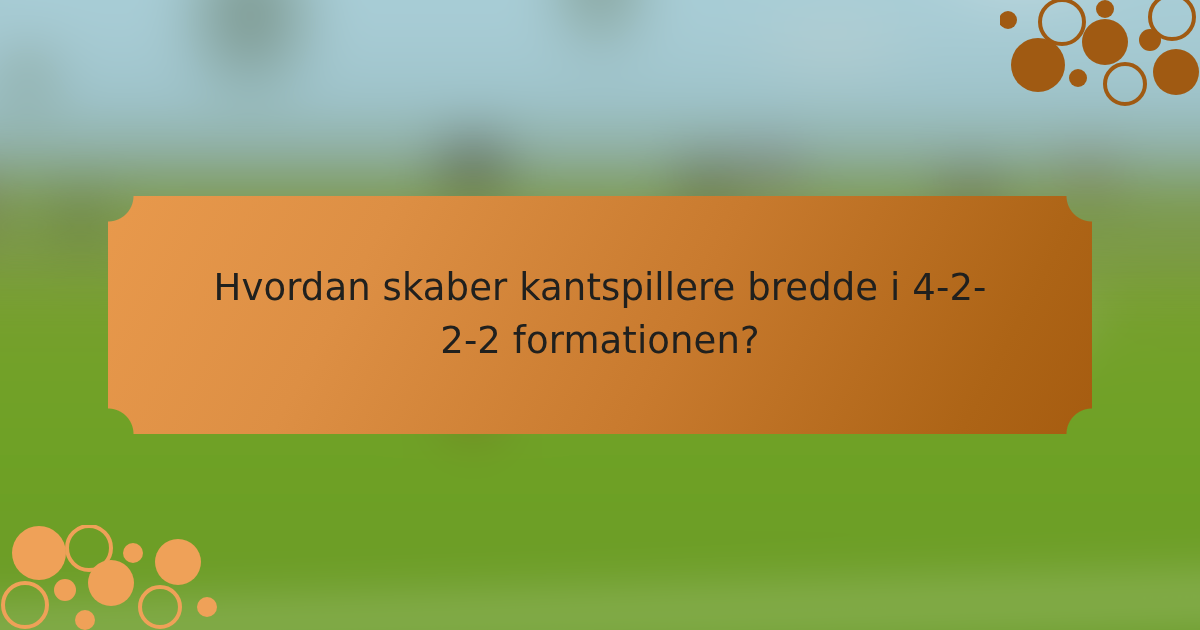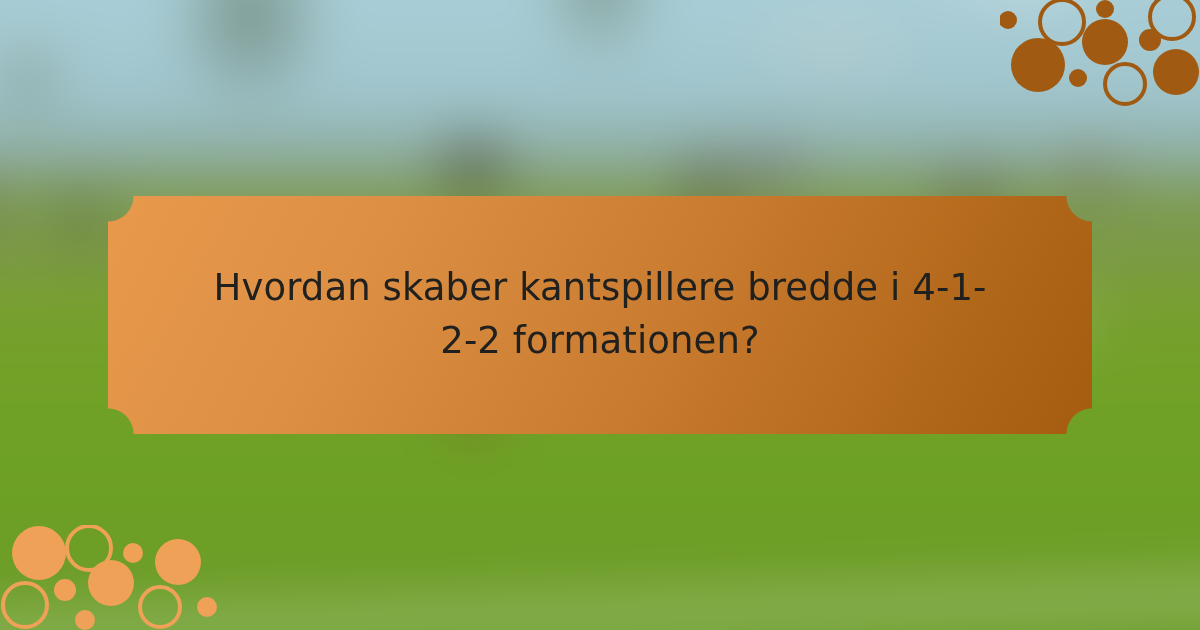--- a/index.html
+++ b/index.html
@@ -173,16 +173,16 @@
         <circle cx="50" cy="590" r="11" fill="#efa158"></circle>
         <circle cx="96" cy="583" r="23" fill="#efa158"></circle>
         <circle cx="10" cy="605" r="22" fill="none" stroke="#efa158" stroke-width="4"></circle>
         <circle cx="145" cy="607" r="20" fill="none" stroke="#efa158" stroke-width="4"></circle>
         <circle cx="70" cy="620" r="10" fill="#efa158"></circle>
         <circle cx="192" cy="607" r="10" fill="#efa158"></circle>
       </svg>
   </div>
 
   <div id="banner-card">
-    <div id="banner-title">Hvordan skaber kantspillere bredde i 4-1-2-2 formationen?</div>
+    <div id="banner-title">Hvordan skaber kantspillere bredde i 4-2-2-2 formationen?</div>
   </div>
 
 </div>
 
 </body></html>

